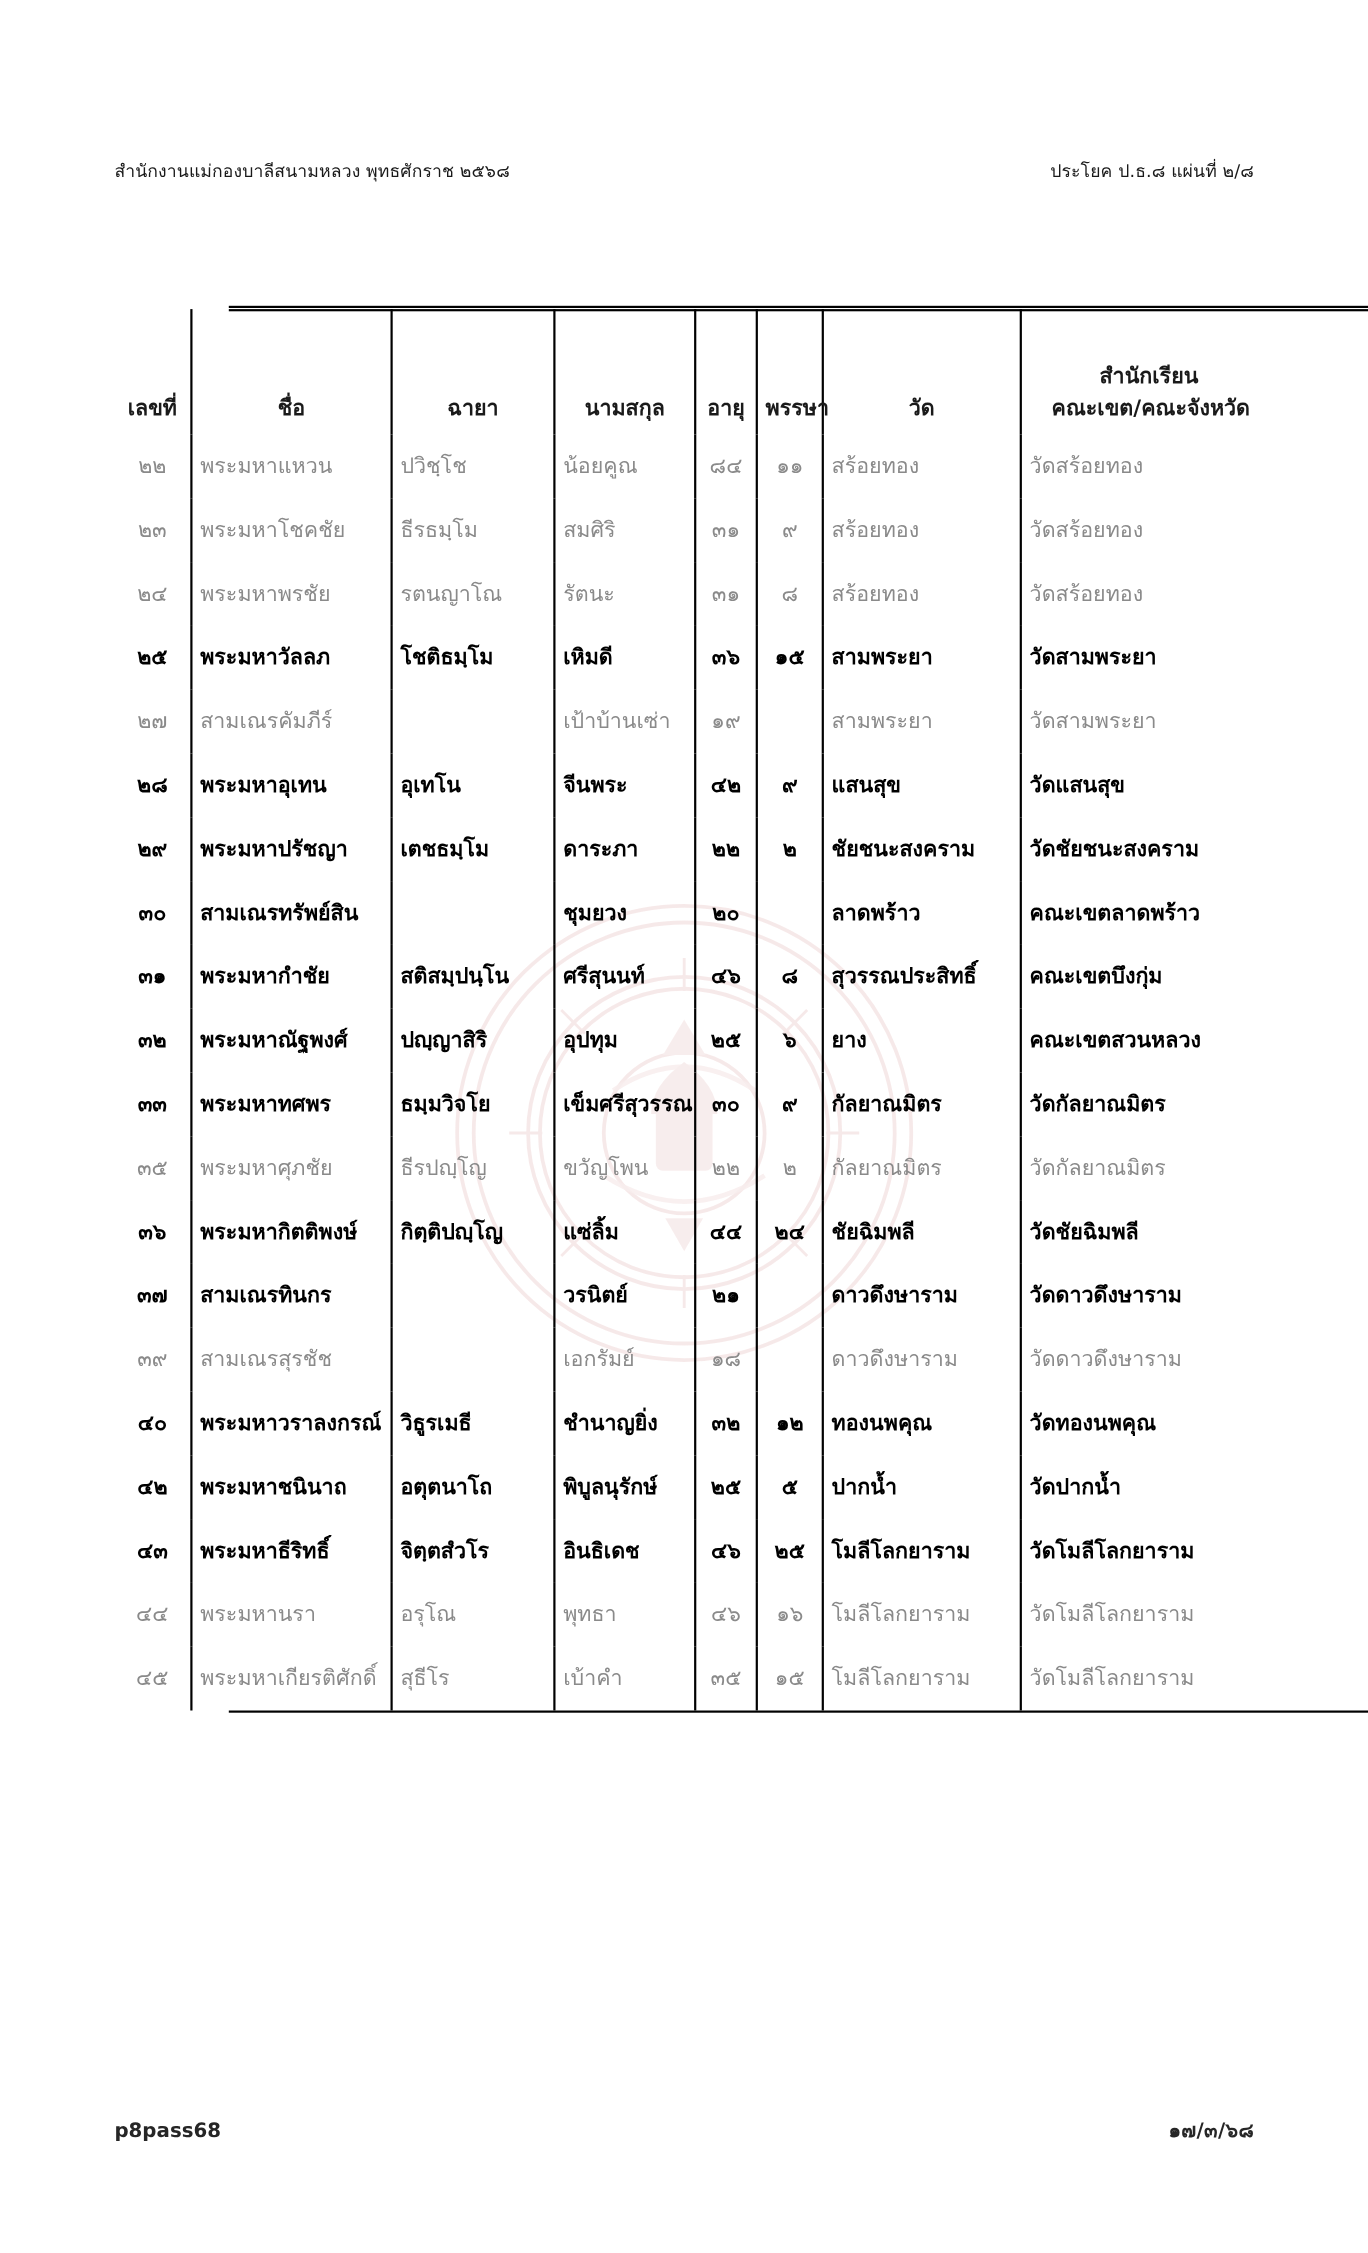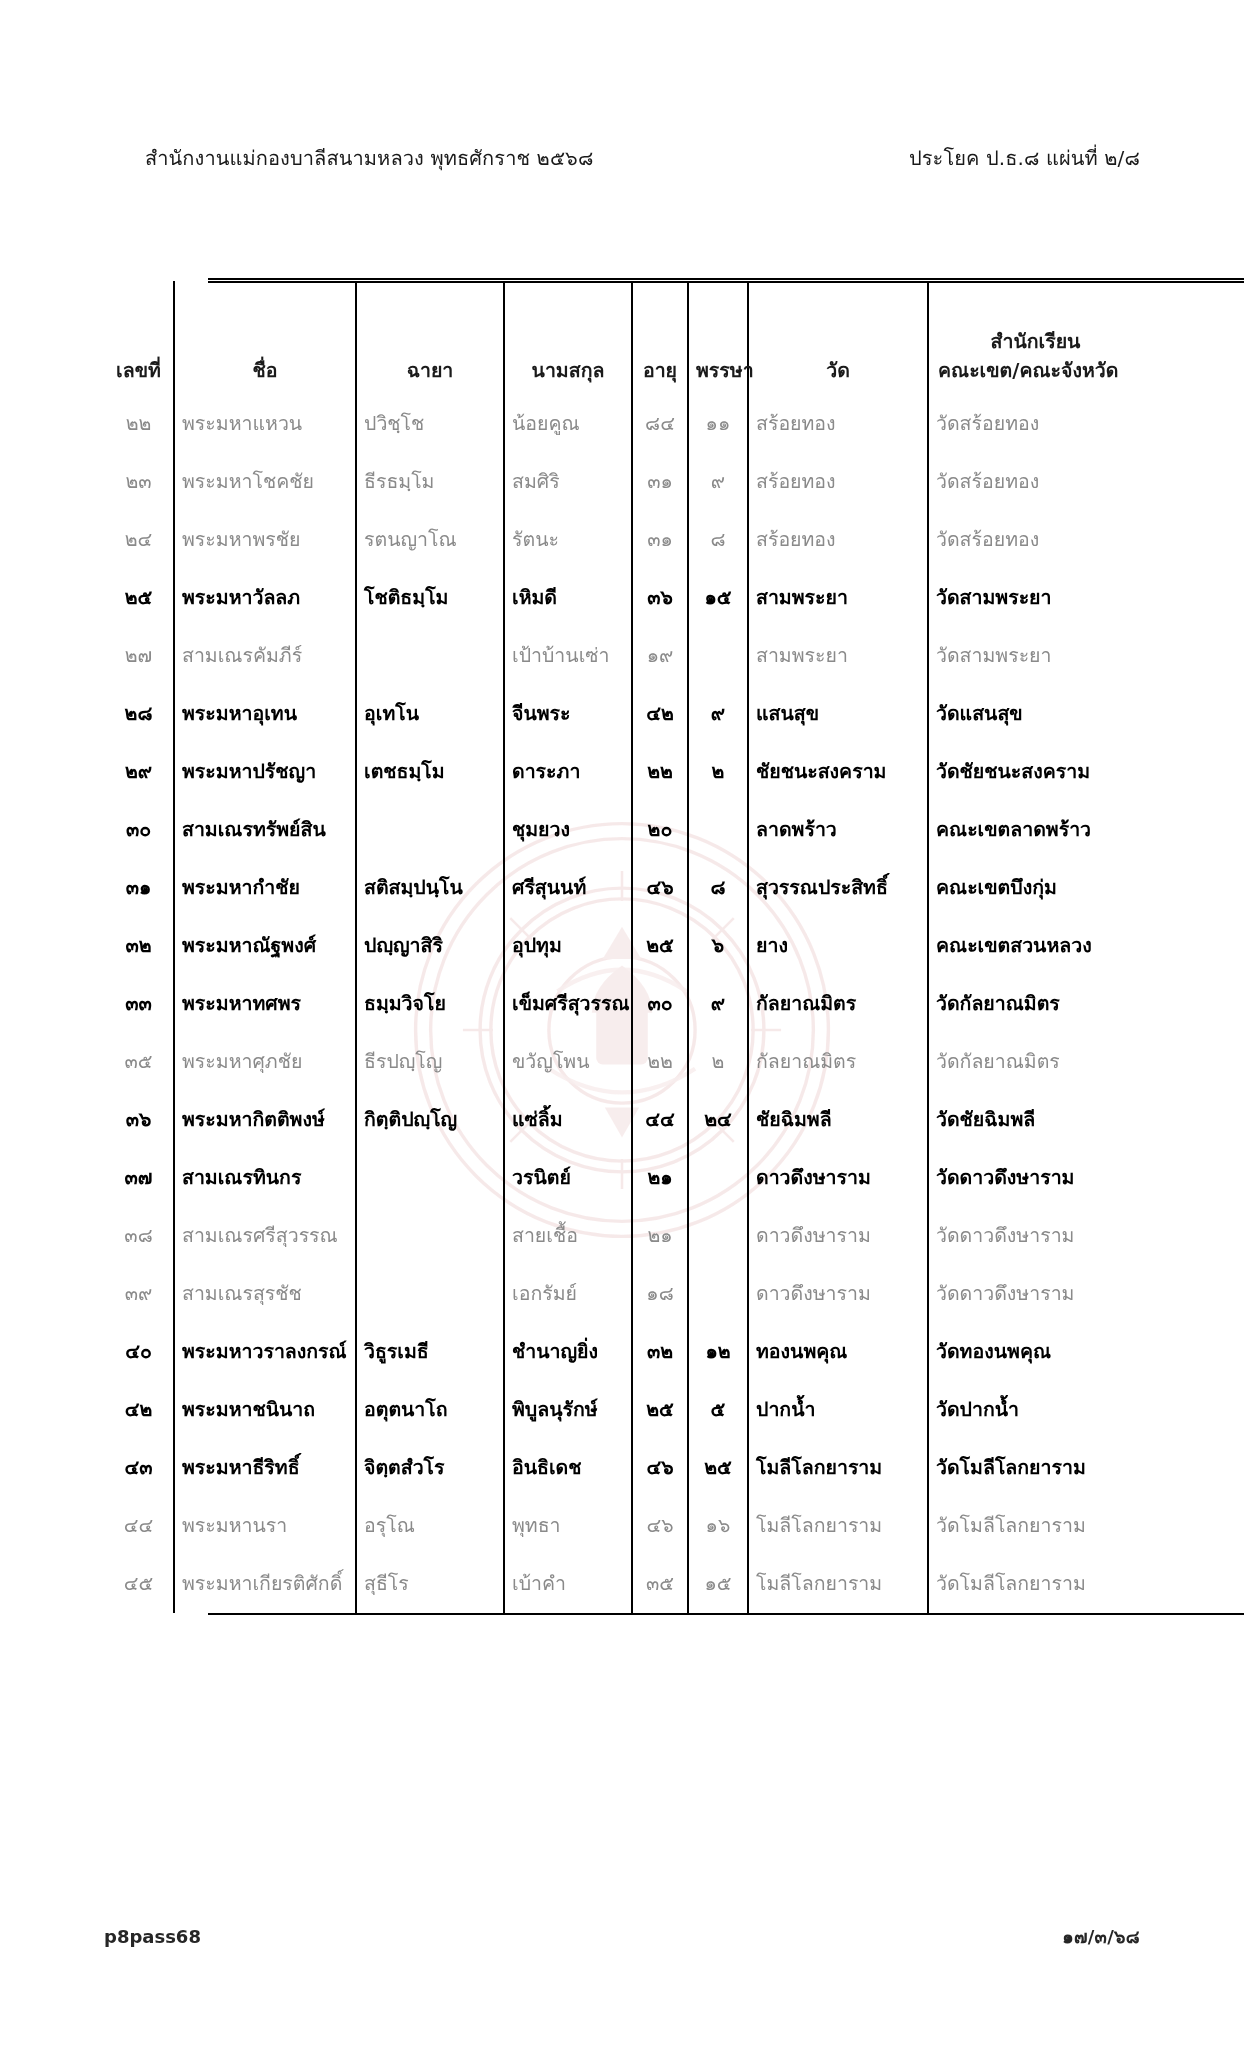--- a/index.html
+++ b/index.html
@@ -24,24 +24,23 @@
 
   
   .runhead {
     position: absolute;
     top: 148px;
     left: 104px;
     right: 104px;
     display: flex;
     justify-content: space-between;
     align-items: baseline;
-    font-size: 20px;
+    font-size: 16px;
     line-height: 1;
     white-space: nowrap;
-    margin-left: 41px;
   }
   .runhead-left { letter-spacing: .1px; }
   .runhead-right { letter-spacing: .1px; }
 
   
   .seal {
     position: absolute;
     left: 50%;
     top: 1030px;
     transform: translate(-50%, -50%);
@@ -91,21 +90,21 @@
     font-size: 19.5px;
     text-align: center;
     vertical-align: bottom;
     padding-bottom: 10px;
     line-height: 1.45;
     white-space: nowrap;
   }
   thead.head-group th.school-head {
     vertical-align: bottom;
     text-align: left;
-    padding-left: 9px;
+    padding-left: 27px;
   }
   .school-head .l1 {
     display: block;
     text-align: center;
     font-size: 19.5px;
   }
   .school-head .l2 {
     display: block;
     text-align: left;
     font-size: 19.5px;
@@ -352,30 +351,20 @@
             <td class="num">๓๗</td>
             <td class="lft">สามเณรทินกร</td>
             <td class="lft"></td>
             <td class="lft">วรนิตย์</td>
             <td class="ctr">๒๑</td>
             <td class="ctr"></td>
             <td class="lft">ดาวดึงษาราม</td>
             <td class="lft">วัดดาวดึงษาราม</td>
           </tr>
           <tr class="fail">
-            <td class="num">๓๘</td>
-            <td class="lft">สามเณรศรีสุวรรณ</td>
-            <td class="lft"></td>
-            <td class="lft">สายเชื้อ</td>
-            <td class="ctr">๒๑</td>
-            <td class="ctr"></td>
-            <td class="lft">ดาวดึงษาราม</td>
-            <td class="lft">วัดดาวดึงษาราม</td>
-          </tr>
-          <tr class="fail">
             <td class="num">๓๙</td>
             <td class="lft">สามเณรสุรชัช</td>
             <td class="lft"></td>
             <td class="lft">เอกรัมย์</td>
             <td class="ctr">๑๘</td>
             <td class="ctr"></td>
             <td class="lft">ดาวดึงษาราม</td>
             <td class="lft">วัดดาวดึงษาราม</td>
           </tr>
           <tr class="pass">

